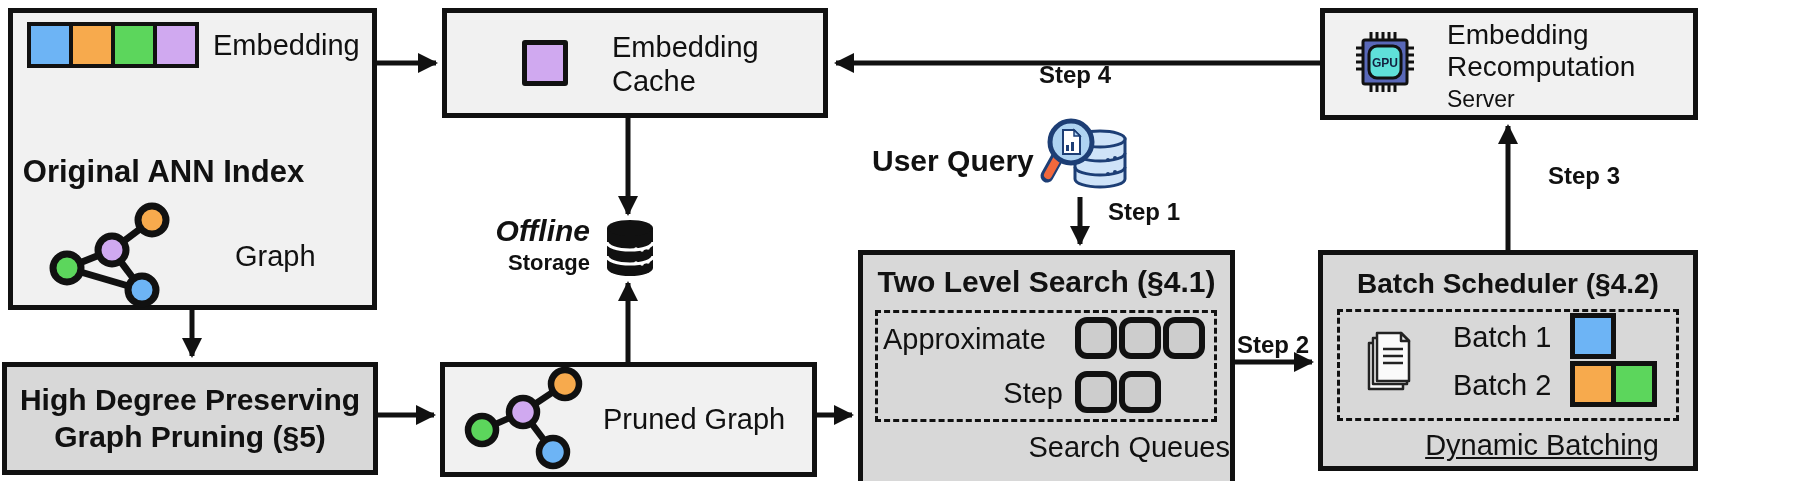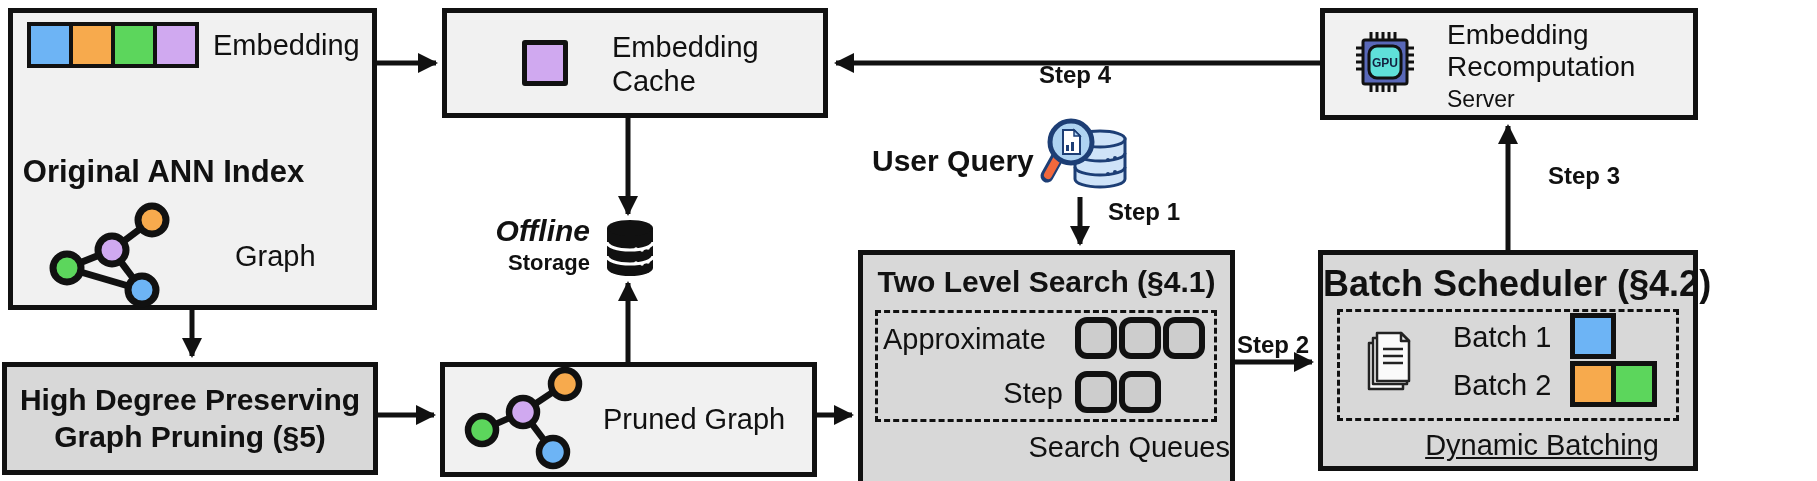--- a/index.html
+++ b/index.html
@@ -171,21 +171,21 @@
     </div>
     <div class="lbl" style="left:20px;top:122px;width:180px;text-align:right;">Step</div>
     <div class="qrow" style="left:212px;top:116px;">
       <span class="qsq"></span>
       <span class="qsq"></span>
     </div>
     <div class="lbl ctr" style="left:0;top:176px;width:367px;text-align:right;">Search Queues</div>
   </div>
 
   <div class="box dark" style="left:1318px;top:250px;width:380px;height:221px;">
-    <div class="lbl b ctr" style="left:0;top:12px;width:370px;font-size:36px;">Batch Scheduler (§4.2)</div>
+    <div class="lbl b ctr" style="left:0;top:12px;width:370px;font-size:28px;">Batch Scheduler (§4.2)</div>
     <div class="dashed" style="left:14px;top:54px;width:342px;height:112px;"></div>
     <svg class="abs" style="left:42px;top:76px;" width="52" height="64" viewBox="0 0 52 64">
       <g fill="#fafafa" stroke="#222222" stroke-width="2.5" stroke-linejoin="round">
         <path d="M4,12 h26 l8,8 v38 h-34 z"></path>
         <path d="M8,7  h26 l8,8 v38 h-34 z"></path>
         <path d="M12,2 h24 l8,8 v40 h-32 z"></path>
         <path d="M36,2 l8,8 h-8 z" fill="#eeeeee"></path>
       </g>
       <g stroke="#222222" stroke-width="2.5">
         <line x1="18" y1="18" x2="38" y2="18"></line>

